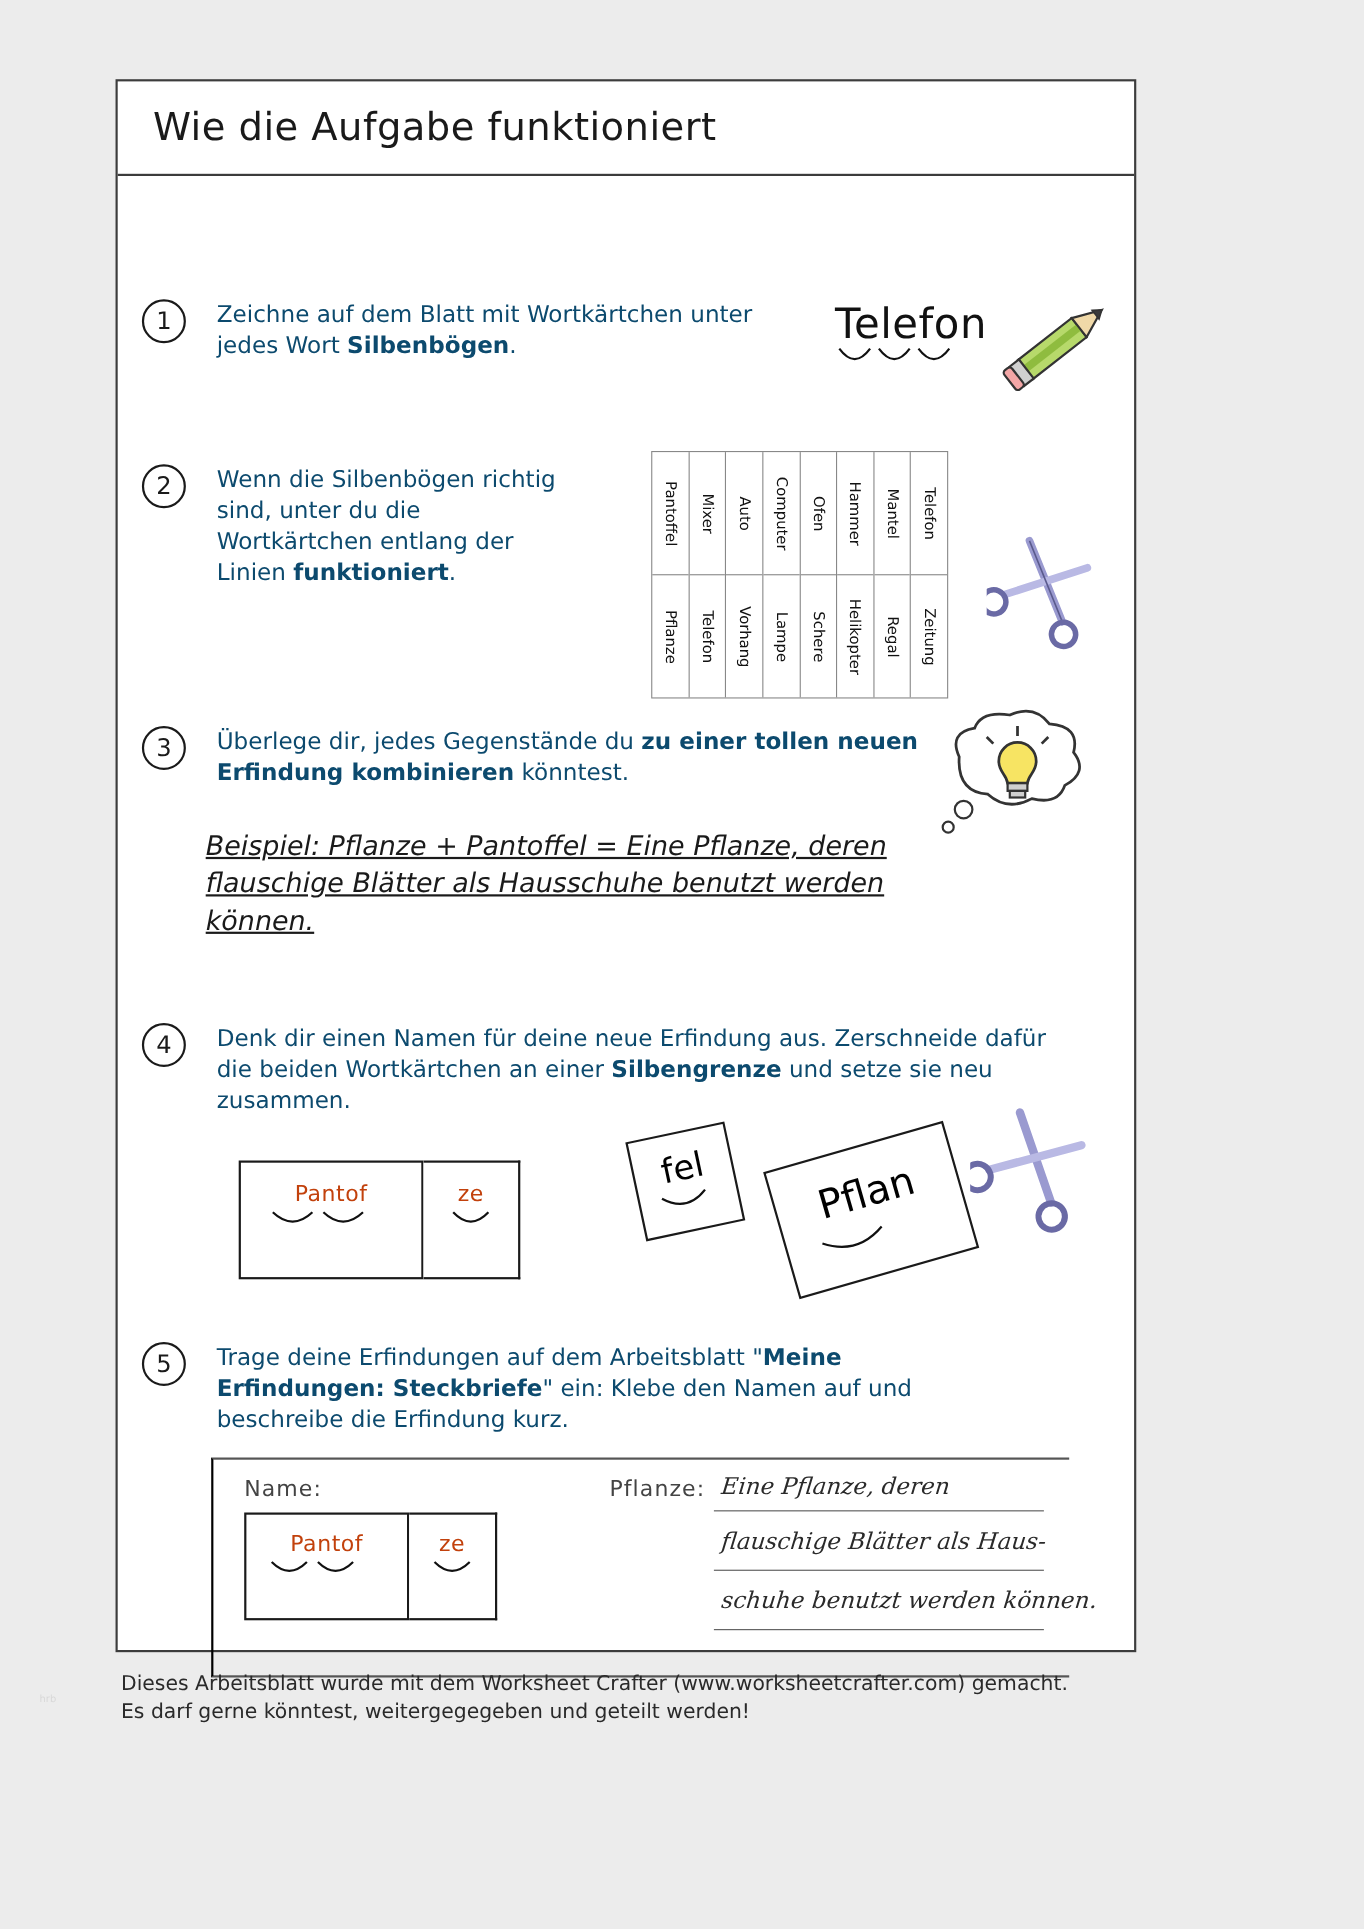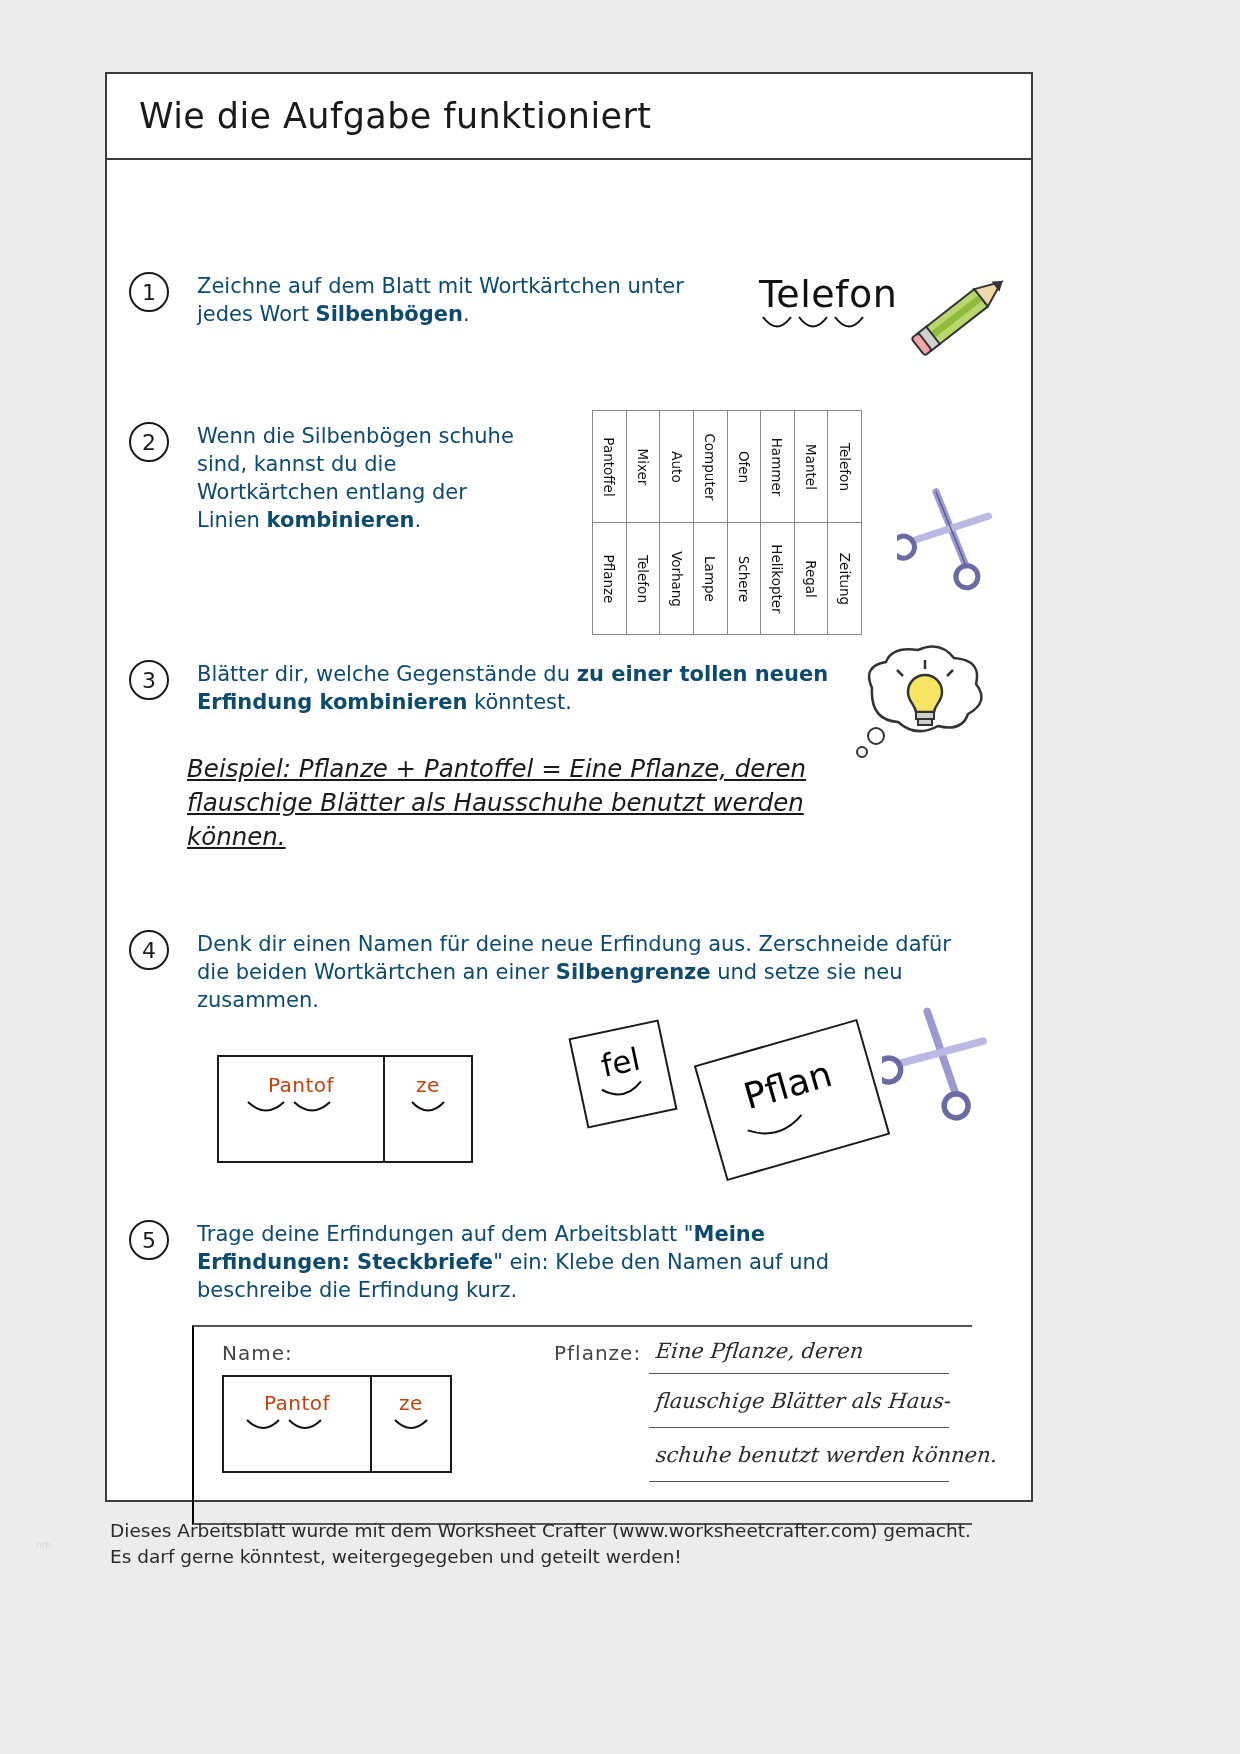--- a/index.html
+++ b/index.html
@@ -295,21 +295,21 @@
         <polygon points="80,38 106,49 80,60" fill="#f0d9a8" stroke="#333" stroke-width="2"></polygon>
         <polygon points="99,44 106,49 99,54" fill="#3a3a3a" stroke="#333" stroke-width="1.5"></polygon>
         <rect x="8" y="38" width="11" height="22" fill="#d0d0d0" stroke="#333" stroke-width="2"></rect>
         <rect x="0" y="38" width="9" height="22" rx="3" fill="#f3a6a6" stroke="#333" stroke-width="2"></rect>
       </g>
     </svg>
 
     <div class="step" id="step2">
       <div class="num">2</div>
       <div class="step-text">
-        <span>Wenn die Silbenbögen schuhe sind, kannst du die Wortkärtchen entlang der Linien </span><b>kombinieren</b><span>.</span>
+        <span>Wenn die Silbenbögen richtig sind, unter du die Wortkärtchen entlang der Linien </span><b>funktioniert</b><span>.</span>
       </div>
     </div>
 
     <div id="cardgrid">
         <div class="card-col">
           <div class="card-cell">
             <span>Pantoffel</span>
           </div>
           <div class="card-cell">
             <span>Pflanze</span>
@@ -379,21 +379,21 @@
         <line x1="78" y1="18" x2="20" y2="72" stroke="#b9b9e4" stroke-width="7" stroke-linecap="round"></line>
         <line x1="20" y1="18" x2="78" y2="72" stroke="#5a5a8c" stroke-width="1.4" fill="none"></line>
         <circle cx="84" cy="82" r="11" fill="none" stroke="#6a6aa5" stroke-width="5"></circle>
         <circle cx="14" cy="82" r="11" fill="none" stroke="#6a6aa5" stroke-width="5"></circle>
       </g>
     </svg>
 
     <div class="step" id="step3">
       <div class="num">3</div>
       <div class="step-text">
-        <span>Blätter dir, welche Gegenstände du </span><b>zu einer tollen neuen Erfindung kombinieren</b><span> könntest.</span>
+        <span>Überlege dir, jedes Gegenstände du </span><b>zu einer tollen neuen Erfindung kombinieren</b><span> könntest.</span>
       </div>
     </div>
     <div class="italic-note" id="step3note">Beispiel: Pflanze + Pantoffel = Eine Pflanze, deren flauschige Blätter als Hausschuhe benutzt werden können.</div>
 
     <svg id="bulb" width="160" height="130" viewBox="0 0 160 130">
       <path d="M30 48 Q20 26 44 22 Q50 6 76 10 Q98 0 112 18 Q140 20 134 44 Q148 62 126 74 Q120 92 96 86 Q74 98 56 82 Q28 80 30 48 Z" fill="#ffffff" stroke="#333" stroke-width="2.5"></path>
       <circle cx="34" cy="96" r="8" fill="#fff" stroke="#333" stroke-width="2"></circle>
       <circle cx="20" cy="112" r="5" fill="#fff" stroke="#333" stroke-width="2"></circle>
       <path d="M66 52 a17 17 0 1 1 34 0 c0 10 -7 12 -8 20 h-18 c-1 -8 -8 -10 -8 -20 z" fill="#f7e463" stroke="#333" stroke-width="2.5"></path>
       <rect x="74" y="72" width="18" height="7" fill="#cfcfcf" stroke="#333" stroke-width="2"></rect>

